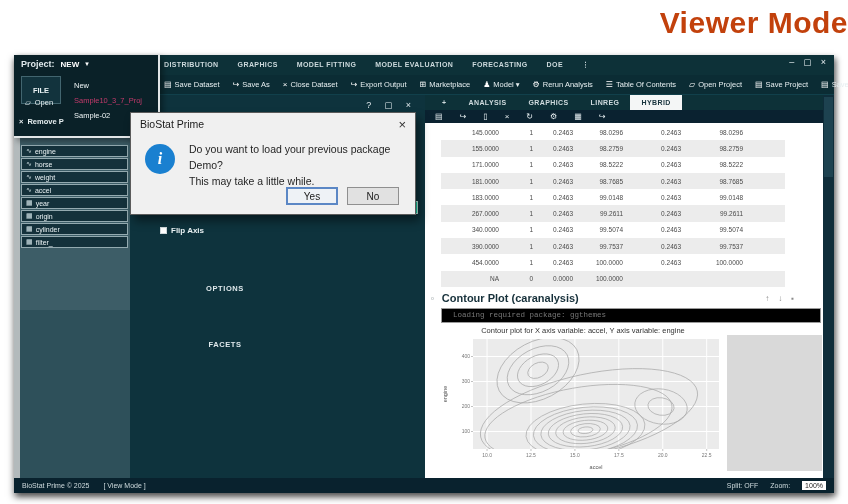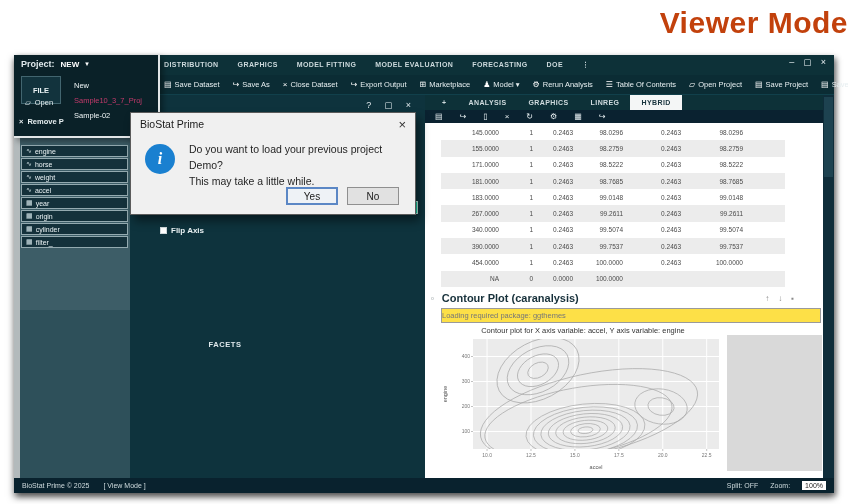--- a/index.html
+++ b/index.html
@@ -73,23 +73,23 @@
   .tcell:nth-child(5){width:58px;} .tcell:nth-child(6){width:62px;}
 
   .contour-header { position:absolute; left:0; top:195px; width:397px; height:16px;
     display:flex; align-items:center; gap:8px; padding-left:6px; }
   .collapse-icon { font-size:8px; color:#6c7a7e; }
   .contour-title { font-size:11px; font-weight:bold; color:#16303a; }
   .contour-icons { margin-left:auto; margin-right:28px; display:flex; gap:9px; }
   .cicon { font-size:8px; color:#8a8a8a; }
 
   .loading-box { position:absolute; left:16px; top:213px; width:380px; height:15px;
-    border:1px solid #9a9a9a; background:#fde047;
-    font-family:Liberation Sans, sans-serif; font-size:7.5px; color:#777;
-    line-height:13px; padding-left:0; }
+    border:1px solid #9a9a9a; background:#000000;
+    font-family:Liberation Mono, monospace; font-size:7.5px; color:#777;
+    line-height:13px; padding-left:11px; }
   .plot-title { position:absolute; left:14px; top:231px; width:288px; text-align:center;
     font-size:7.5px; color:#333; }
   .plot-box { position:absolute; left:14px; top:240px; width:288px; height:136px; background:#fff; }
   .gray-panel { position:absolute; left:302px; top:240px; width:95px; height:136px; background:#d9d9d9; }
 
   .v-scrollbar { position:absolute; right:0; top:0; width:11px; height:383px; background:#0f2d3a; }
   .v-thumb { position:absolute; left:1px; top:2px; width:9px; height:80px; background:#1d4250; }
 
   
   .statusbar { position:absolute; left:0; bottom:0; width:100%; height:15px; background:#09222e;
@@ -256,20 +256,21 @@
       <div class="swap-box">
         <span>⇄</span>
       </div>
       <div class="drop-bar">
         <span class="drop-smudge"></span>
       </div>
       <div class="flip-row">
         <span class="flip-box"></span>
         <span class="flip-label">Flip Axis</span>
       </div>
+      <div class="cfg-section" style="top:189px;">OPTIONS</div>
       <div class="cfg-section" style="top:205px;margin-top:40px;">FACETS</div>
     </div>
 
     <div class="workspace">
       <div class="tabsbar" id="tabs-row">
           <span class="ws-tab">+</span>
           <span class="ws-tab">ANALYSIS</span>
           <span class="ws-tab">GRAPHICS</span>
           <span class="ws-tab">LINREG</span>
           <span class="ws-tab active">HYBRID</span>
@@ -481,21 +482,21 @@
 </div>
 
 <div class="dialog">
   <div class="dlg-titlebar">
     <span class="dlg-title">BioStat Prime</span>
     <span class="dlg-close">×</span>
   </div>
   <div class="dlg-body">
     <div class="info-circle">i</div>
     <div class="dlg-text">
-      <div>Do you want to load your previous project Demo?</div>
+      <div>Do you want to load your previous package Demo?</div>
       <div>This may take a little while.</div>
     </div>
   </div>
   <div class="dlg-buttons">
     <div class="dlg-btn primary">Yes</div>
     <div class="dlg-btn">No</div>
   </div>
 </div>
 
 </body></html>

